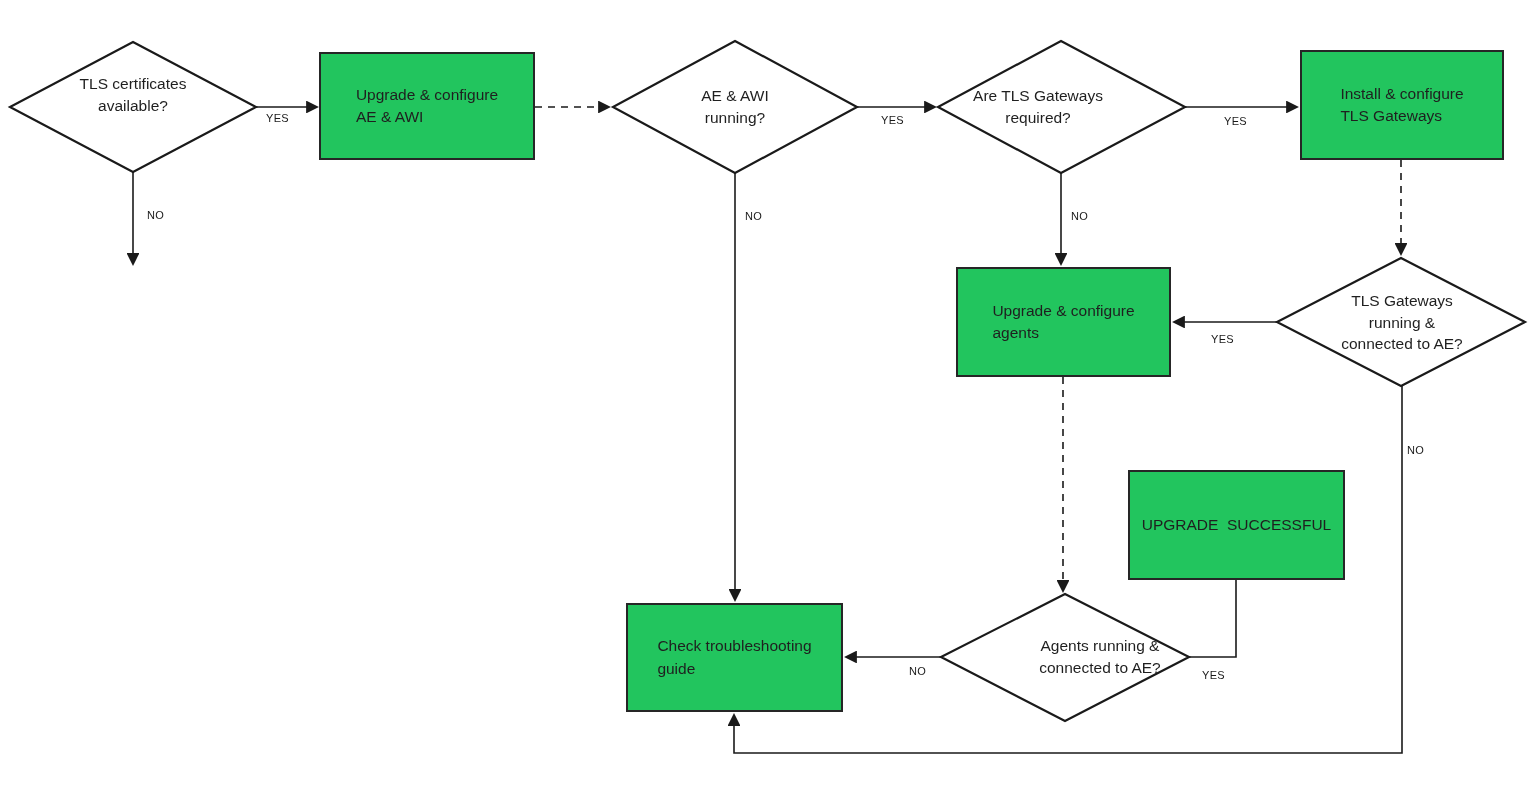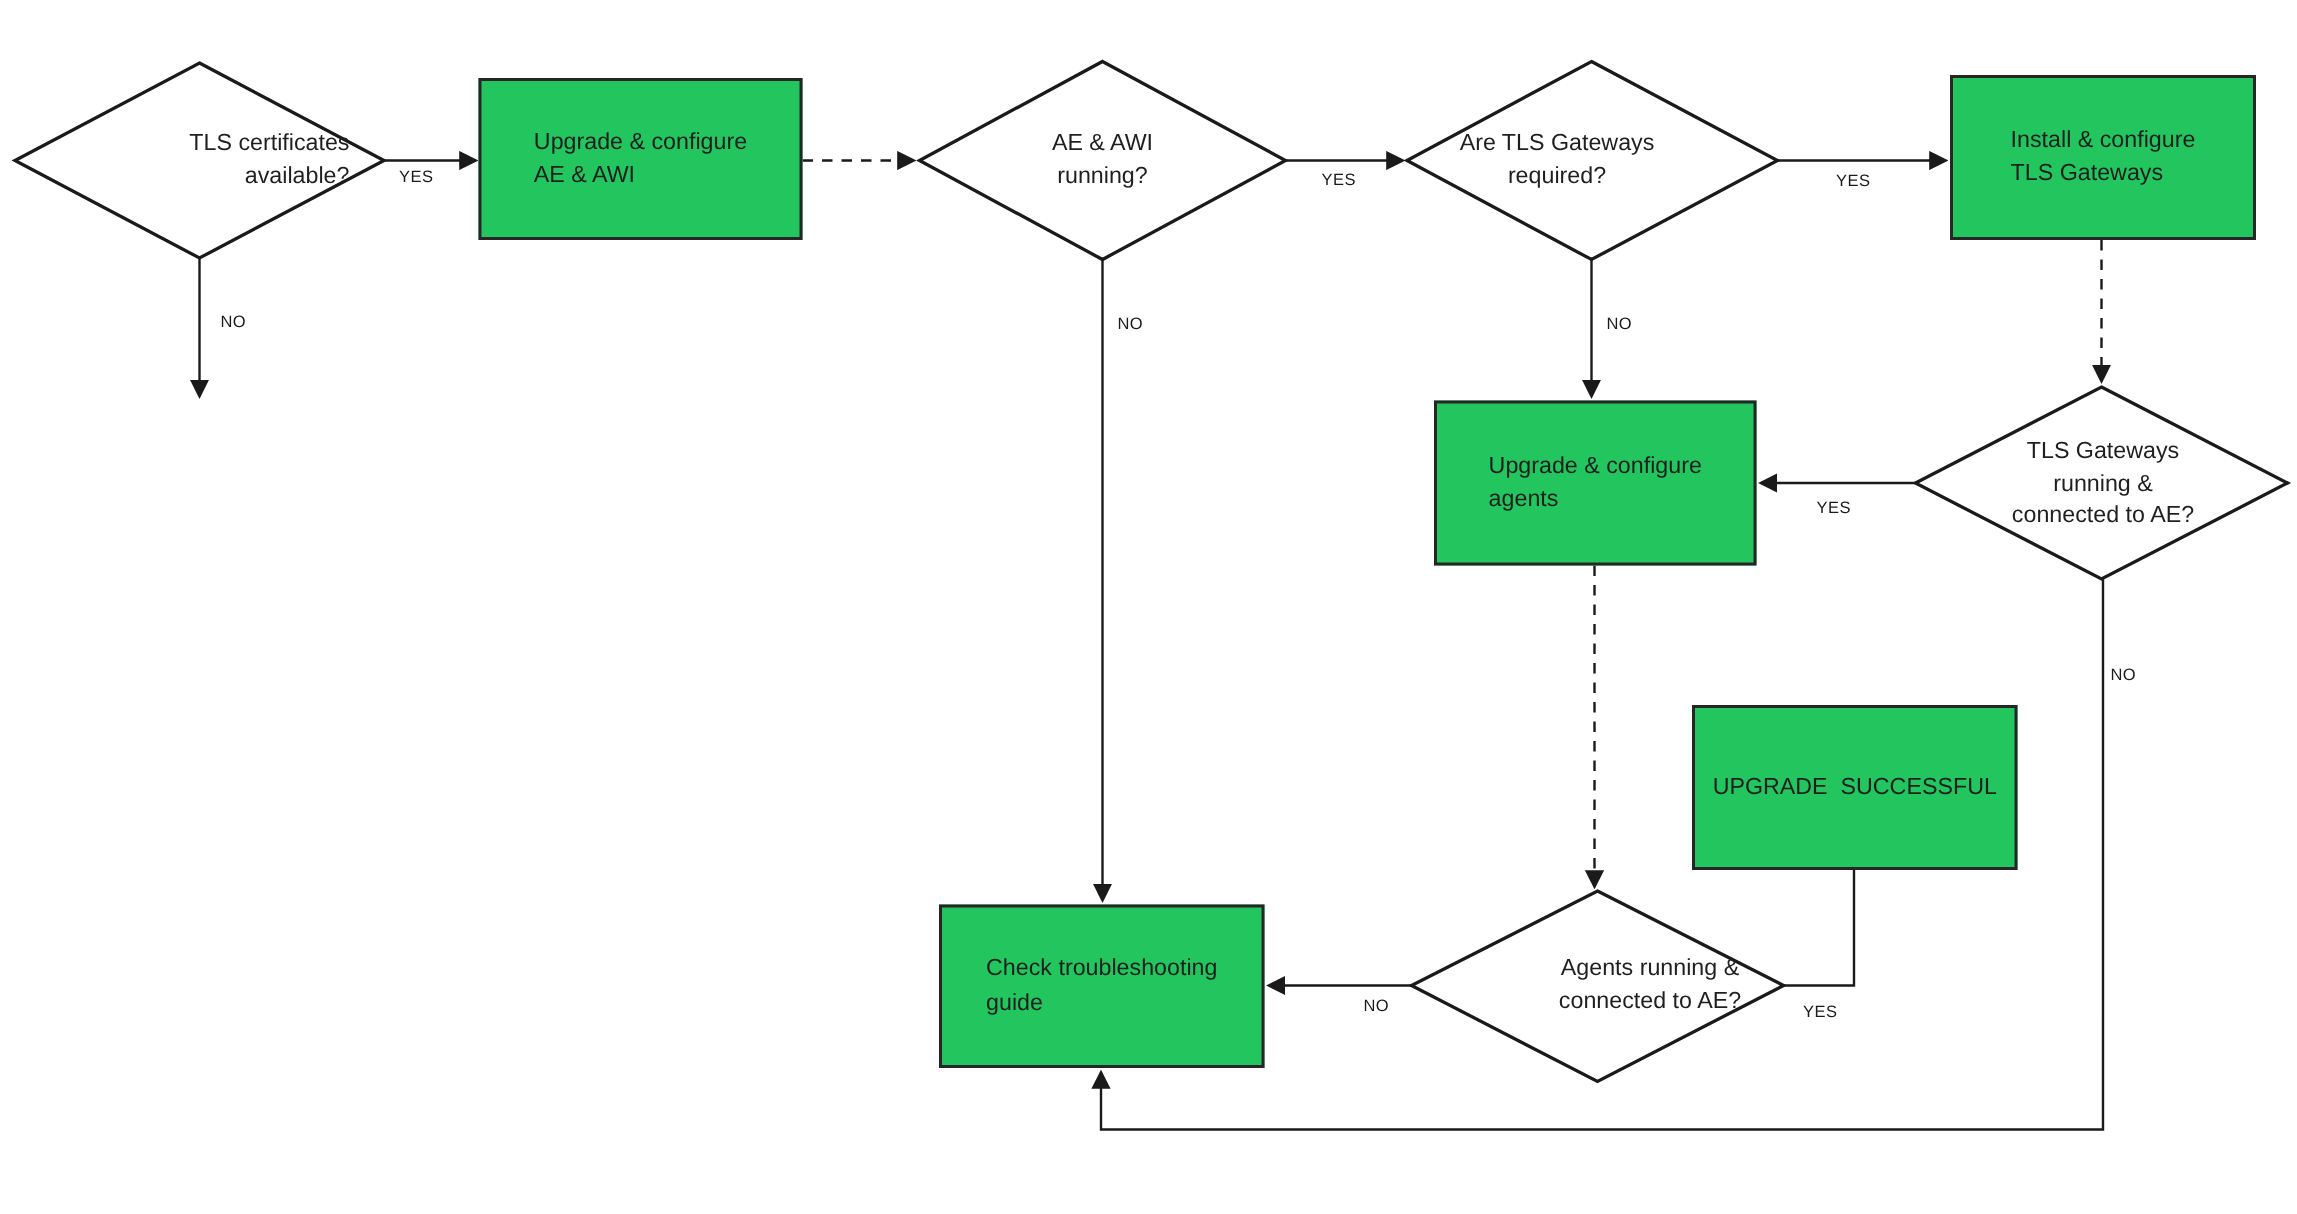--- a/index.html
+++ b/index.html
@@ -114,21 +114,21 @@
 agents</span>
   </div>
   <div class="node" style="left:1128px; top:455px; width:217px; height:110px;margin-top:15px;">
     <span class="lbl">UPGRADE  SUCCESSFUL</span>
   </div>
   <div class="node" style="left:626px; top:603px; width:217px; height:109px;">
     <span class="lbl">Check troubleshooting
 guide</span>
   </div>
 
-  <div class="dlabel" style="left:33px; top:85px;text-align:right;">TLS certificates
+  <div class="dlabel" style="left:33px; top:73px;">TLS certificates
 available?</div>
   <div class="dlabel" style="left:635px; top:85px;">AE &amp; AWI
 running?</div>
   <div class="dlabel" style="left:938px; top:85px;">Are TLS Gateways
 required?</div>
   <div class="dlabel" style="left:1302px; top:290px;">TLS Gateways
 running &amp;
 connected to AE?</div>
   <div class="dlabel" style="left:1000px; top:635px;">Agents running &amp;
 connected to AE?</div>

